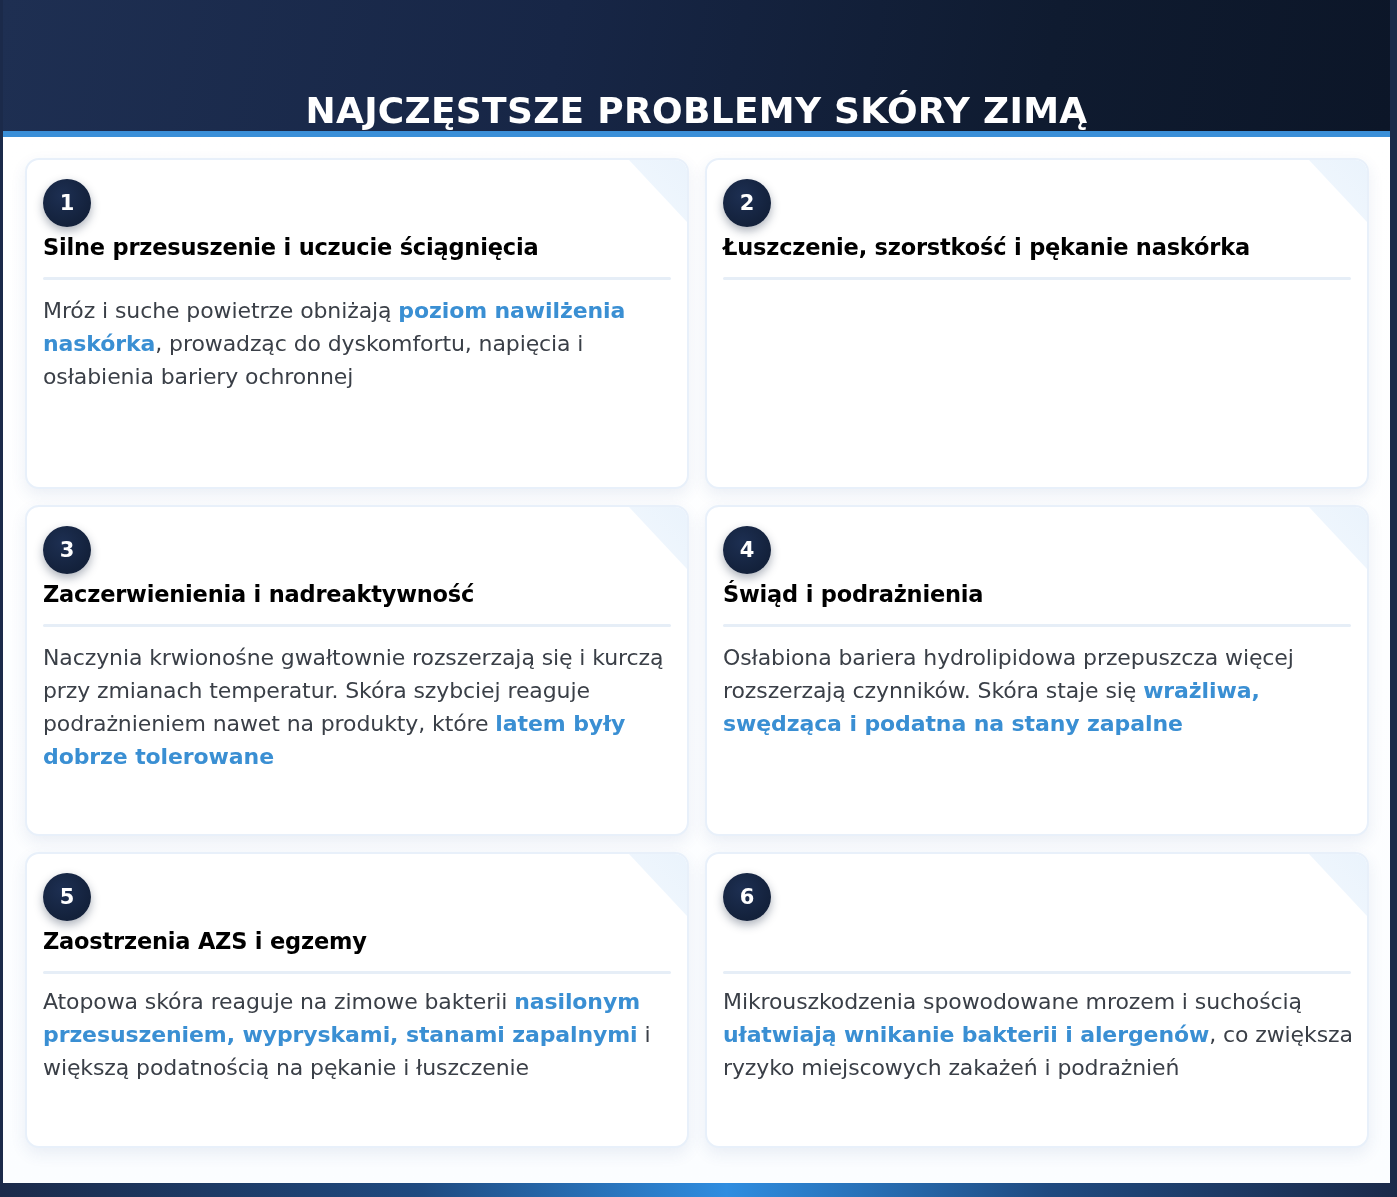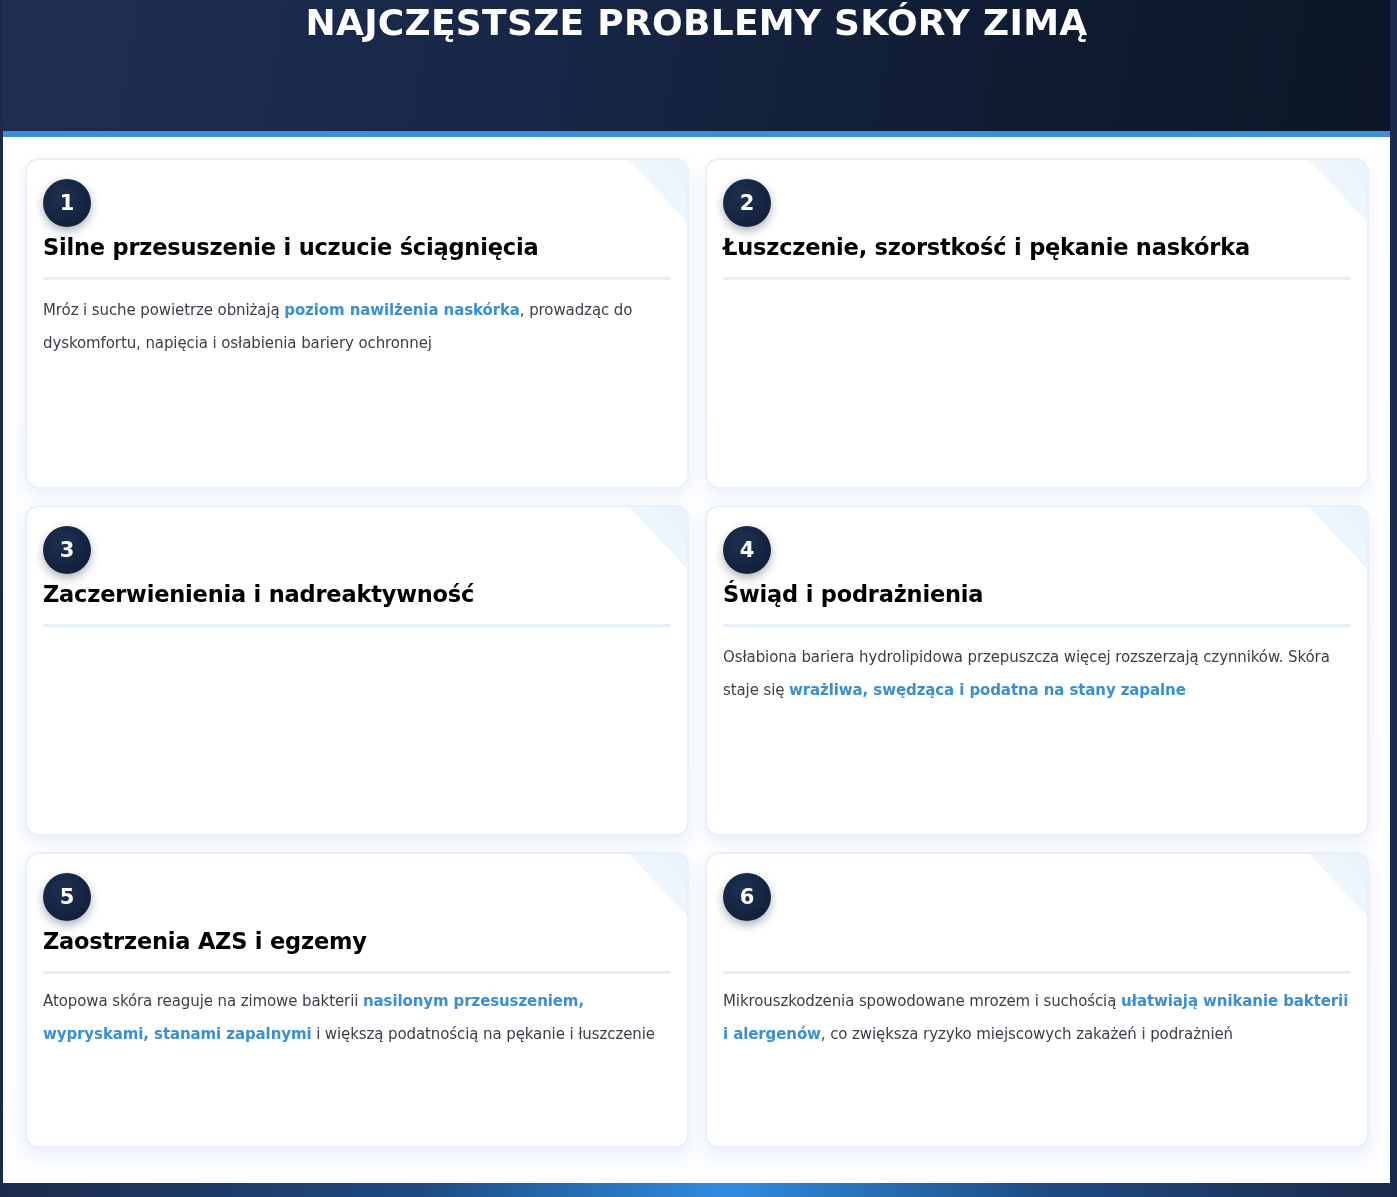--- a/index.html
+++ b/index.html
@@ -10,21 +10,21 @@
     position: relative;
   }
   .frame {
     position: absolute; left: 3px; top: 0; width: 1387px; height: 1184px;
     background: #ffffff;
     overflow: hidden;
   }
   .header {
     position: absolute; left: 0; top: 0; width: 100%; height: 131px;
     background: linear-gradient(100deg, #1e2f52 0%, #172646 40%, #0f1b30 75%, #0c1628 100%);
-    display: flex; align-items: flex-start; justify-content: center;
+    display: flex; align-items: flex-end; justify-content: center;
   }
   .header h1 {
     color: #ffffff;
     font-family: "DejaVu Sans", sans-serif;
     font-weight: 700;
     font-size: 36px;
     letter-spacing: 0.3px;
     margin-top: 2px;
   }
   .stripe {
@@ -68,21 +68,21 @@
     letter-spacing: -0.2px;
     white-space: nowrap;
   }
   .divider {
     position: absolute; left: 16px; right: 16px; top: 117px;
     height: 3px; background: #e6eef7; border-radius: 2px;
   }
   .card-text {
     position: absolute; left: 16px; right: 14px; top: 134px;
     color: #3a3f47;
-    font-size: 15px;
+    font-size: 22px;
     line-height: 33px;
     letter-spacing: -0.1px;
   }
   .card-text .hl { color: #3a8fd3; font-weight: 700; }
 
   #card-1 { left: 22px;  top: 21px;  width: 664px; height: 331px; }
   #card-2 { left: 702px; top: 21px;  width: 664px; height: 331px; }
   #card-3 { left: 22px;  top: 368px; width: 664px; height: 331px; }
   #card-4 { left: 702px; top: 368px; width: 664px; height: 331px; }
   #card-5 { left: 22px;  top: 715px; width: 664px; height: 296px; }
@@ -114,20 +114,21 @@
       <div class="badge">2</div>
       <div class="card-title">Łuszczenie, szorstkość i pękanie naskórka</div>
       <div class="divider"></div>
     </div>
 
     <div class="card" id="card-3">
       <div class="corner"></div>
       <div class="badge">3</div>
       <div class="card-title">Zaczerwienienia i nadreaktywność</div>
       <div class="divider"></div>
+      <p class="card-text"><span>Naczynia krwionośne gwałtownie rozszerzają się i kurczą przy zmianach temperatur. Skóra szybciej reaguje podrażnieniem nawet na produkty, które </span><span class="hl">latem były dobrze tolerowane</span></p>
     </div>
 
     <div class="card" id="card-4">
       <div class="corner"></div>
       <div class="badge">4</div>
       <div class="card-title">Świąd i podrażnienia</div>
       <div class="divider"></div>
       <p class="card-text"><span>Osłabiona bariera hydrolipidowa przepuszcza więcej rozszerzają czynników. Skóra staje się </span><span class="hl">wrażliwa, swędząca i podatna na stany zapalne</span></p>
     </div>
 

